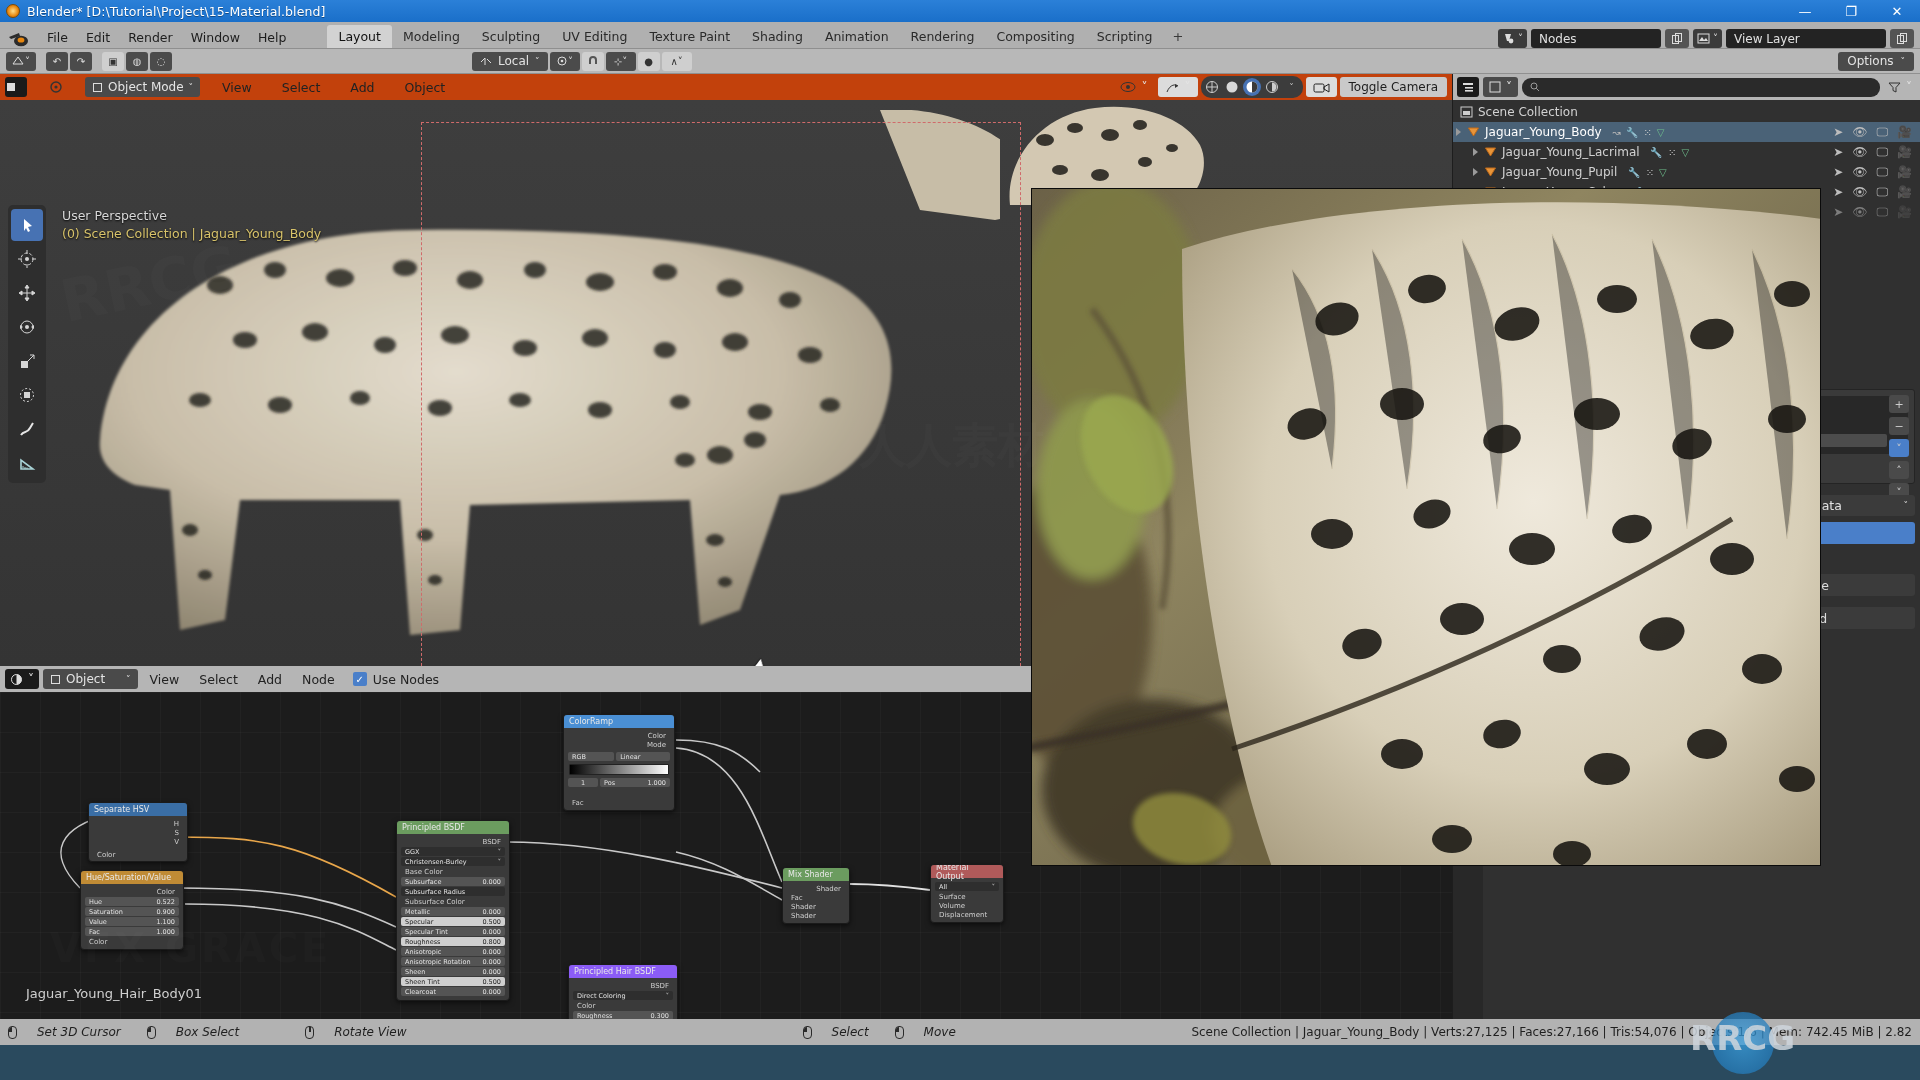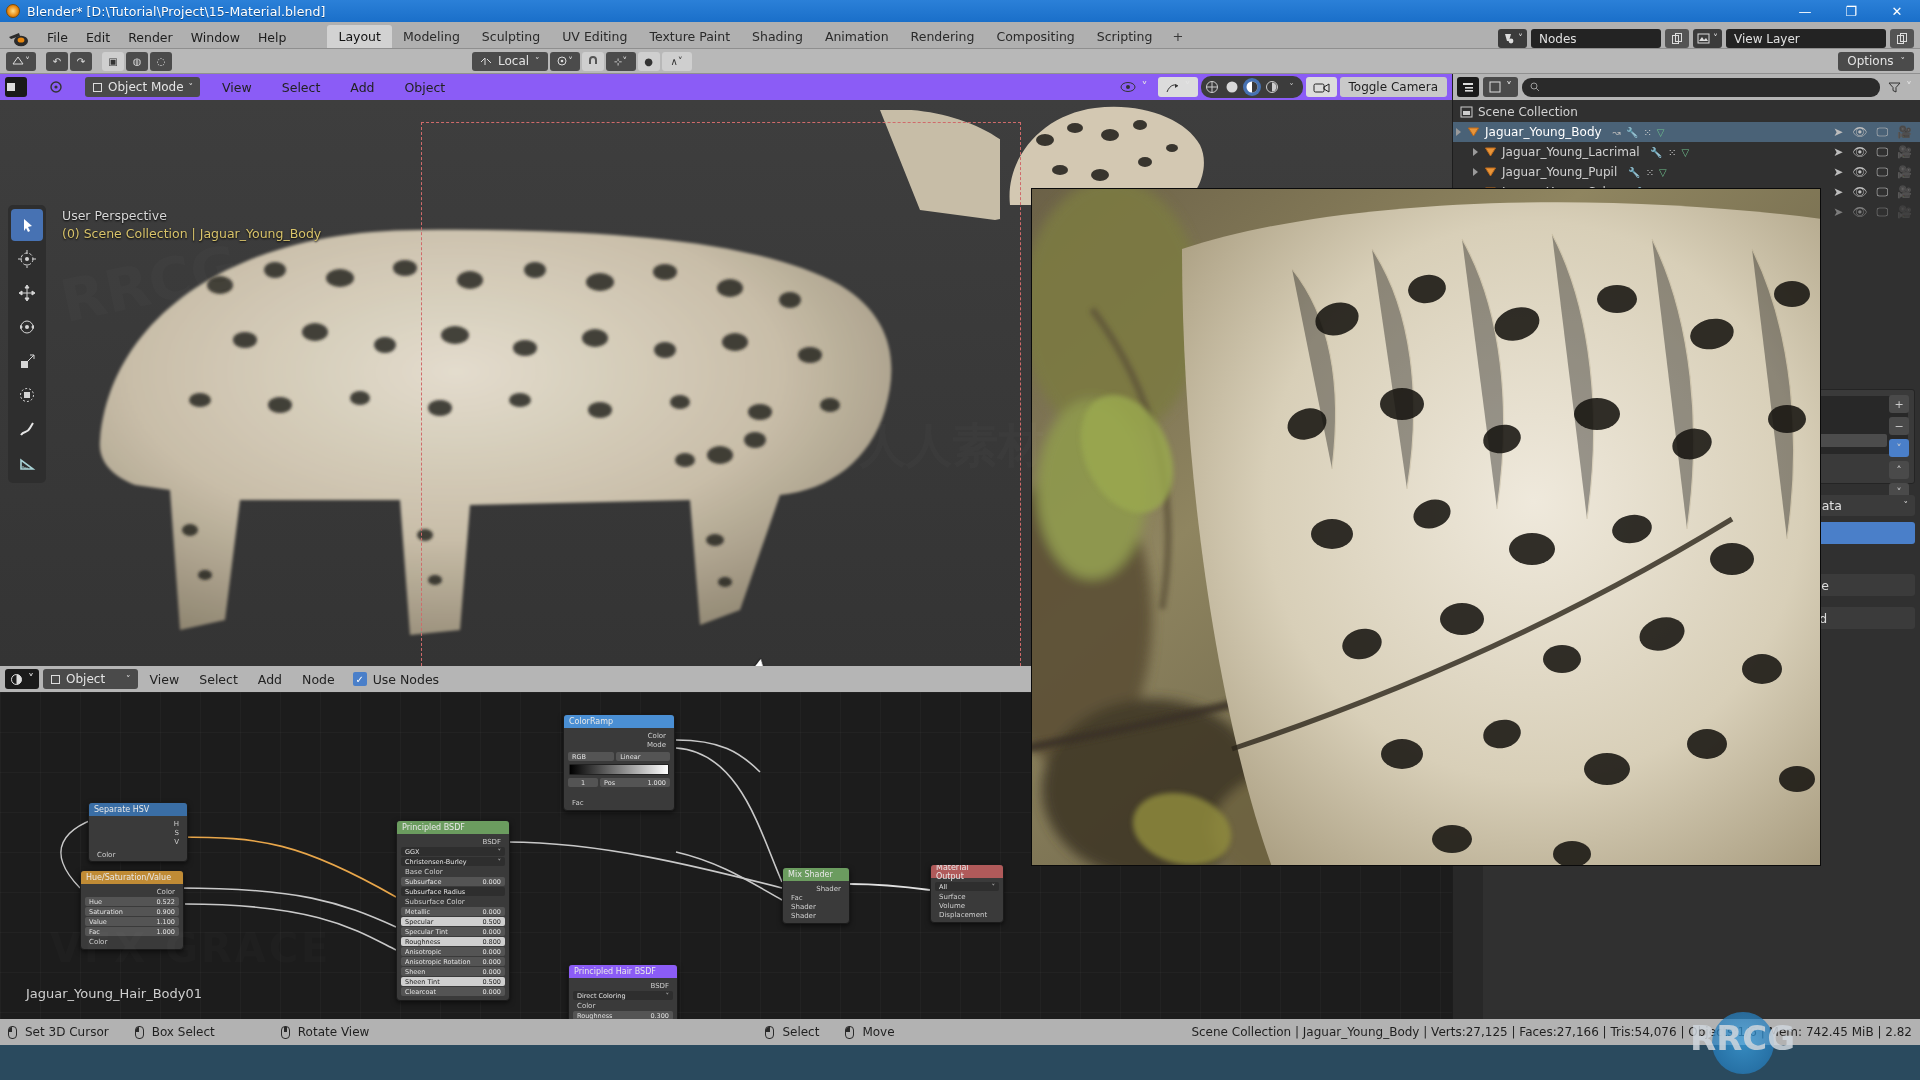--- a/index.html
+++ b/index.html
@@ -66,21 +66,21 @@
   .opt-btn { margin-left:auto; background:#4b4b4b; color:#e4e4e4; height:19px; border-radius:3px;
     display:flex; align-items:center; padding:0 9px; font-size:12px; gap:7px;}
 
   
   .viewport {
     position:absolute; left:0; top:74px; width:1452px; height:592px;
     background:#393939; overflow:hidden;
   }
   .vp-header {
     position:absolute; left:0; top:0; width:1452px; height:26px;
-    background:#8b5cf6; display:flex; align-items:center; padding:0 5px; gap:14px;
+    background:#c2410c; display:flex; align-items:center; padding:0 5px; gap:14px;
     z-index:9;
   }
   .vph-btn { height:20px; background:#4a4a4a; color:#e4e4e4; border-radius:3px;
     display:flex;align-items:center; padding:0 7px; font-size:12px; gap:5px;}
   .vph-btn.black { background:#1a1a1a; width:22px; padding:0;}
   .vph-text { padding:2px 8px; color:#222; font-size:12.5px; }
   .vph-right { margin-left:auto; display:flex; align-items:center; gap:3px;}
   .shade-group { display:flex; background:#3c3c3c; border-radius:10px; padding:2px; gap:2px;}
   .shade-ball { width:18px;height:18px;border-radius:50%; display:flex;align-items:center;justify-content:center;}
   .shade-ball.sel { background:#4772b3; }
@@ -198,21 +198,21 @@
 
   .wire { position:absolute; left:0; top:0; width:1452px; height:327px; pointer-events:none; }
 
   
   .refimg { position:absolute; left:1031px; top:188px; width:790px; height:678px; z-index:20;
      border:1px solid #0a0a0a; overflow:hidden; background:#4a4334;}
 
   
   .statusbar { position:absolute; left:0; top:1019px; width:1920px; height:26px;
      background:#b2b2b2; display:flex; align-items:center; padding:0 8px; font-size:12px; color:#1f1f1f;}
-  .sb-item { display:flex; align-items:center; gap:8px; margin-right:26px;}
+  .sb-item { display:flex; align-items:center; gap:20px; margin-right:26px;font-style:italic;}
   .mouse-ico { width:9px;height:13px;border:1.4px solid #2a2a2a;border-radius:4px; position:relative;}
   .mouse-ico.l::before{content:'';position:absolute;left:0;top:0;width:3.2px;height:5px;background:#2a2a2a;border-radius:3px 0 0 0;}
   .mouse-ico.m::before{content:'';position:absolute;left:2.5px;top:0;width:2.8px;height:5px;background:#2a2a2a;}
   .sb-right { margin-left:auto; display:flex; align-items:center; gap:0px; color:#1f1f1f; font-size:12px;}
   .statusbar-bottom { position:absolute; left:0; top:1045px; width:1920px; height:35px; background:#2a4a5e;}
 
   .wm { position:absolute; color:rgba(235,235,235,0.16); font-weight:bold; pointer-events:none;
      font-family:"DejaVu Sans", sans-serif; z-index:30;}
 </style>
 </head>

